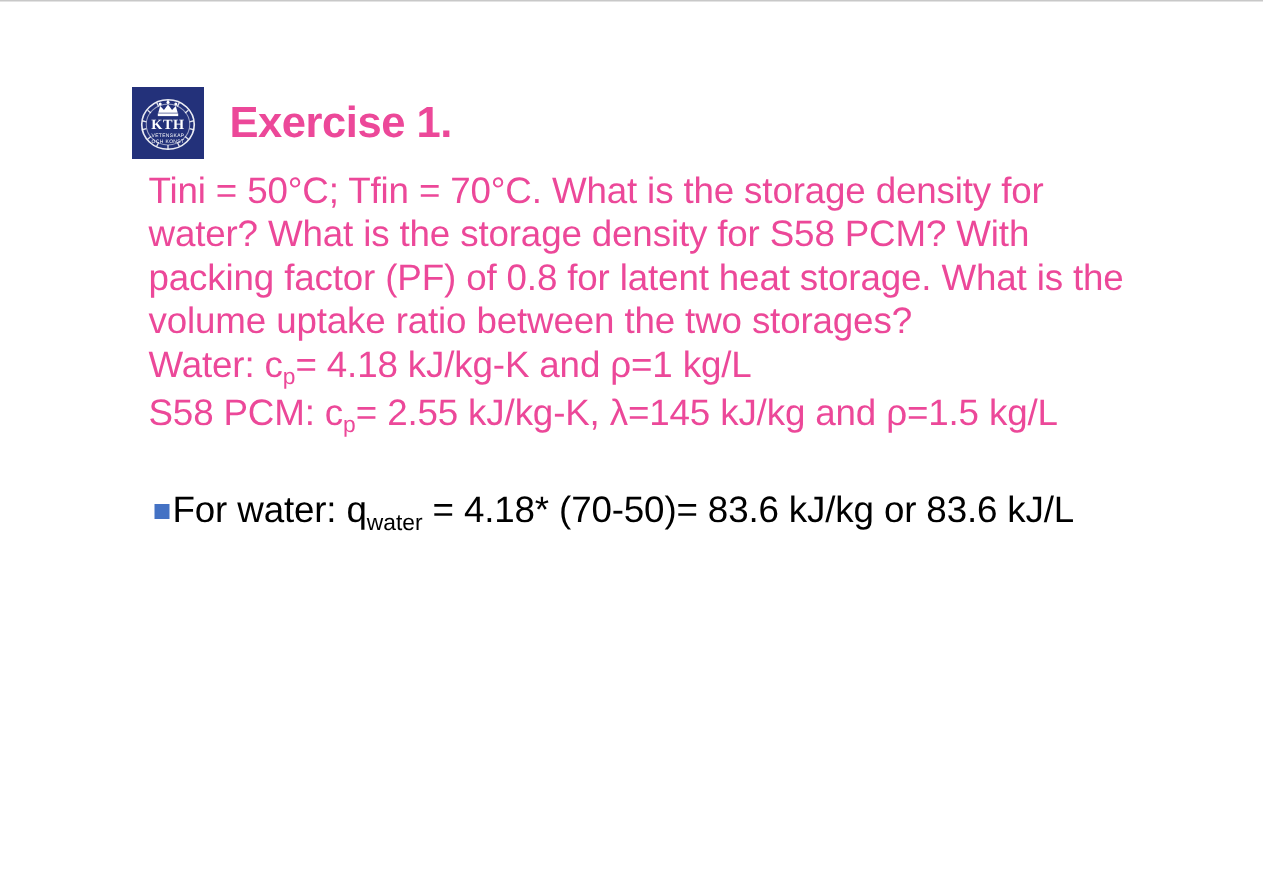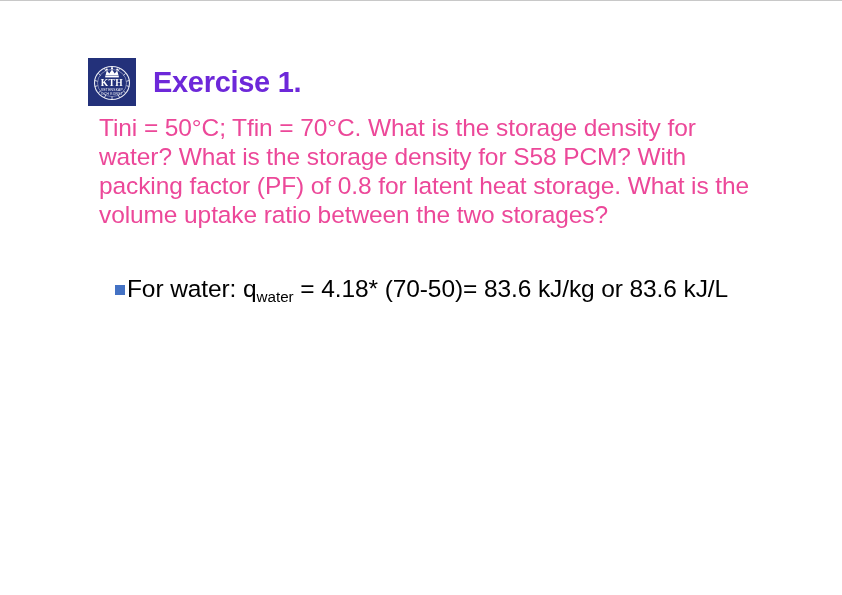--- a/index.html
+++ b/index.html
@@ -33,21 +33,21 @@
     height: 48px;
     background: #23317a;
     position: relative;
     flex: 0 0 auto;
     overflow: hidden;
   }
   #kth-logo svg { display: block; }
   #slide-title {
     font-size: 29px;
     font-weight: bold;
-    color: #6d28d9;
+    color: #ec4899;
     letter-spacing: -0.3px;
     margin-left: 17px;
     white-space: nowrap;
     line-height: 1;
   }
 
   
   #body {
     position: absolute;
     left: 99px;
@@ -61,21 +61,21 @@
     margin: 0;
     letter-spacing: -0.1px;
   }
   .para.q { margin-bottom: 0px; }
   .spacer-line { height: 29px; }
 
   .bullet-line {
     font-size: 24.5px;
     color: #000000;
     line-height: 29px;
-    margin: 16px;
+    margin: 4px;
     position: relative;
     letter-spacing: -0.1px;
   }
   .sq-bullet {
     display: inline-block;
     width: 10px;
     height: 10px;
     background: #4472c4;
     vertical-align: 2px;
     margin-right: 2px;
@@ -159,21 +159,23 @@
       </svg>
     </div>
 
     <div id="slide-title">Exercise 1.</div>
   </div>
 
   <div id="body">
 
     <p class="para q">Tini = 50°C; Tfin = 70°C. What is the storage density for water? What is the storage density for S58 PCM? With packing factor (PF) of 0.8 for latent heat storage. What is the volume uptake ratio between the two storages?</p>
 
+    <p class="para"><span>Water: c</span><sub>p</sub><span>= 4.18 kJ/kg-K and ρ=1 kg/L</span></p>
 
+    <p class="para"><span>S58 PCM: c</span><sub>p</sub><span>= 2.55 kJ/kg-K, λ=145 kJ/kg and ρ=1.5 kg/L</span></p>
 
     <div class="spacer-line"></div>
 
     <p class="bullet-line"><span class="sq-bullet"></span><span>For water: q</span><sub>water</sub><span> = 4.18* (70-50)= 83.6 kJ/kg or 83.6 kJ/L</span></p>
 
     <div class="spacer-line"></div>
 
 
   </div>
 

